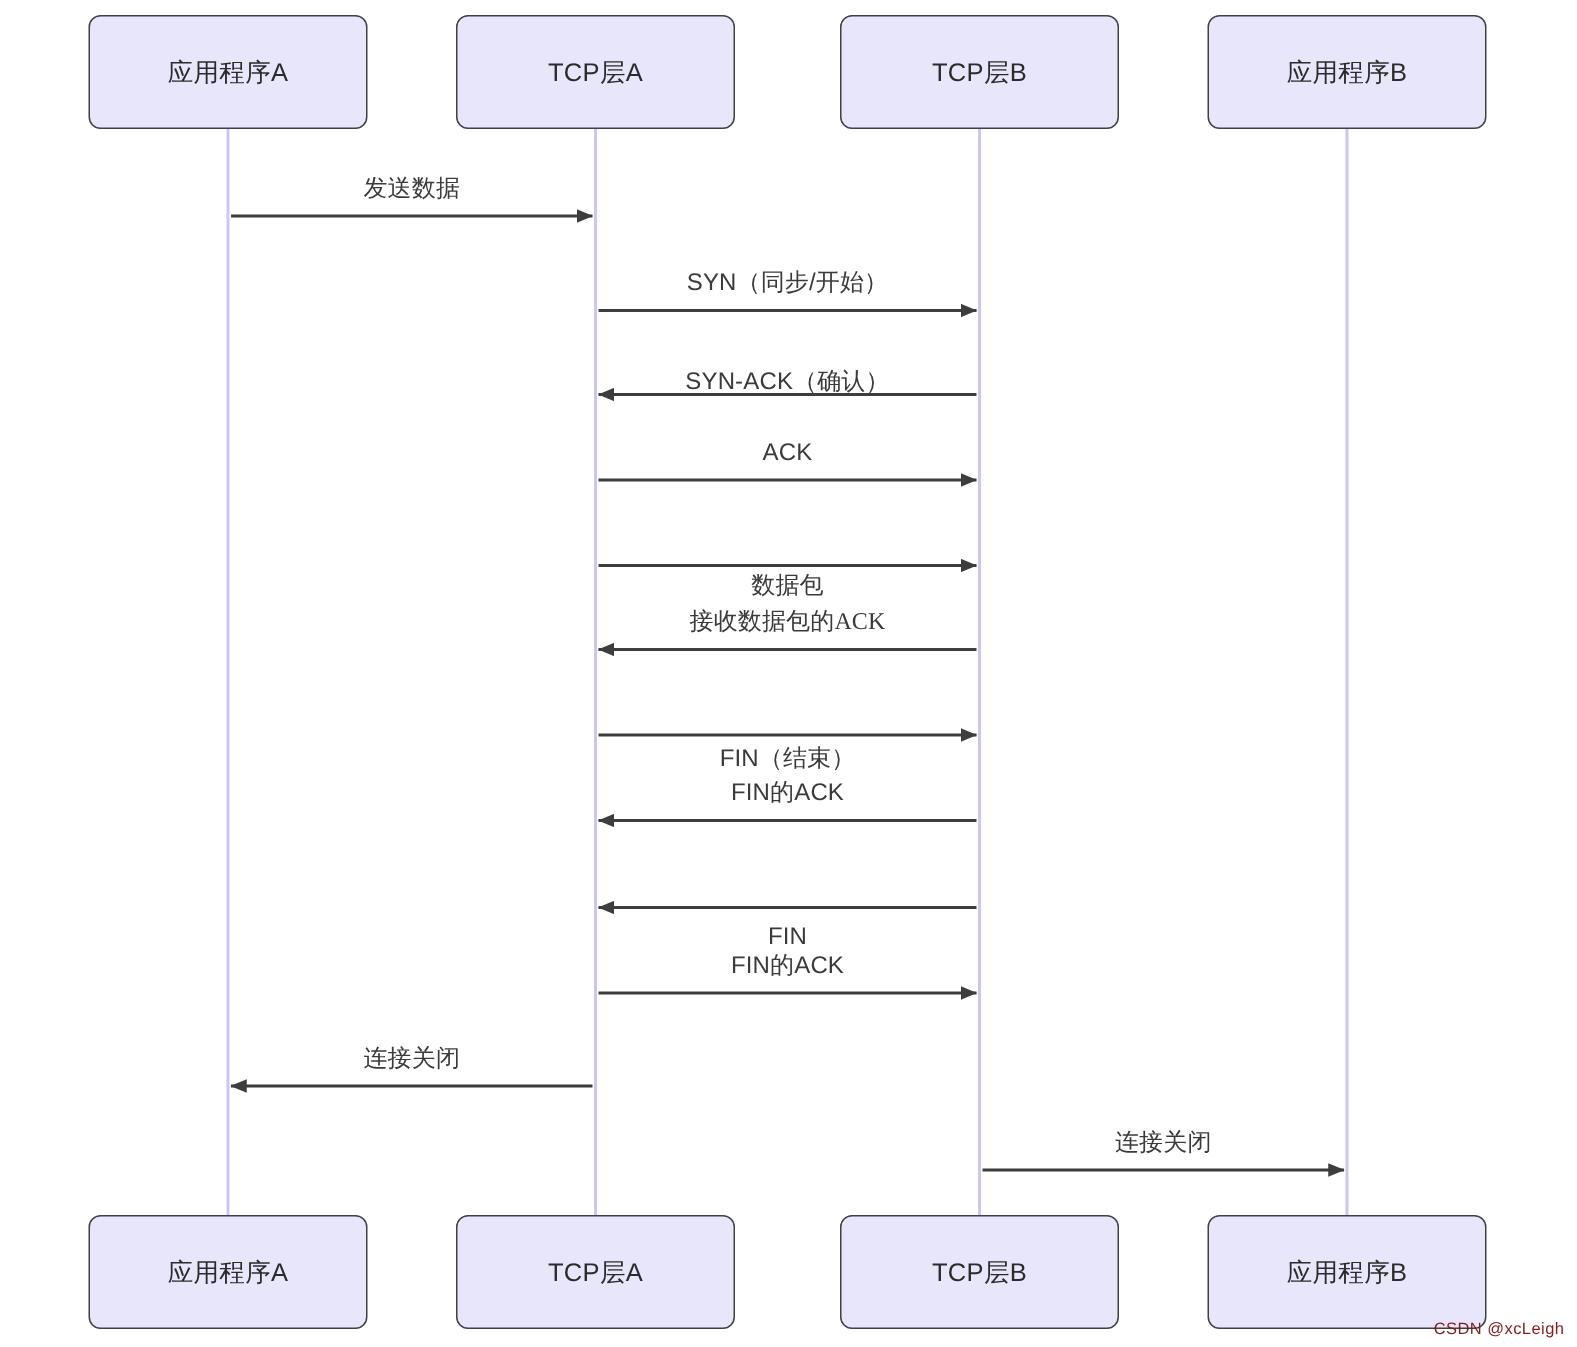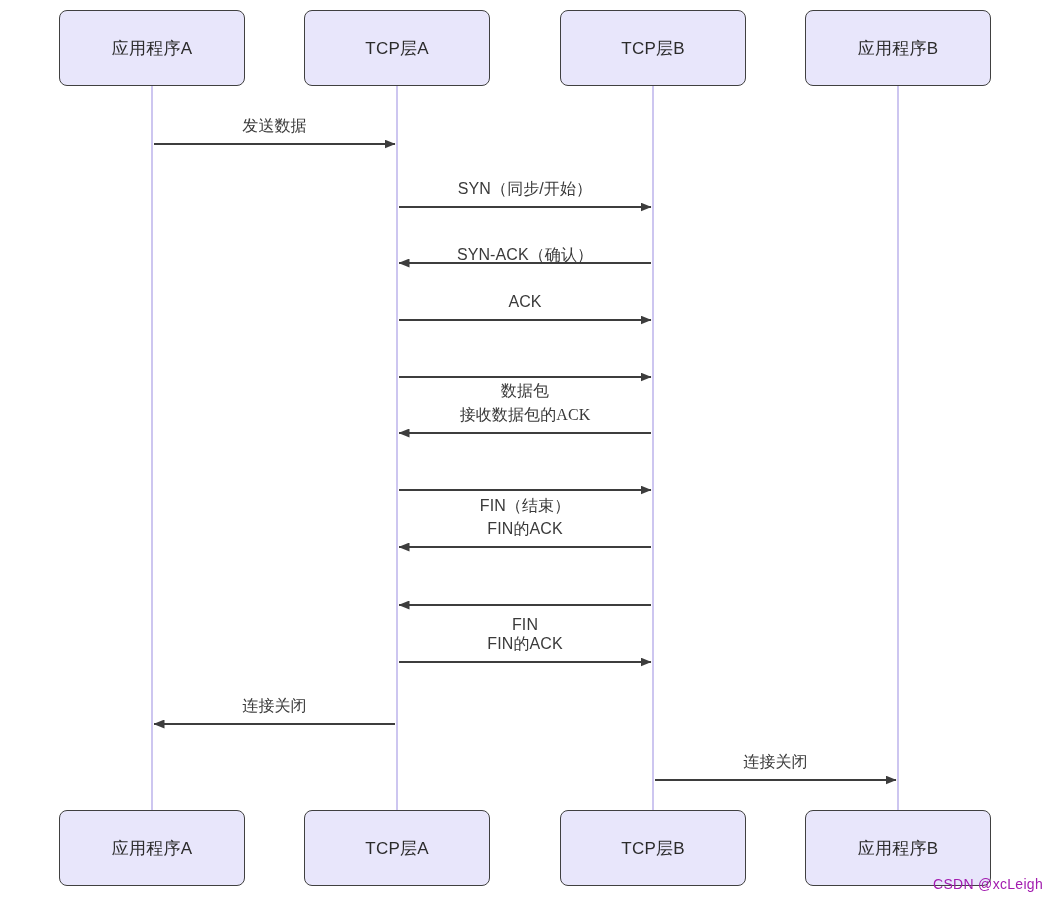--- a/index.html
+++ b/index.html
@@ -49,22 +49,22 @@
     color: #3a3a3a;
     white-space: nowrap;
     transform: translate(-50%, -100%);
     line-height: 1.1;
     letter-spacing: 0.1px;
   }
   .watermark {
     position: absolute;
     right: 8px;
     bottom: 6px;
-    font-size: 14px;
-    color: #a21caf;
+    font-size: 11px;
+    color: #7f1d1d;
     white-space: nowrap;
     letter-spacing: 0.3px;
     margin-left: 47px;
   }
 </style>
 </head>
 <body>
 
 <div id="canvas">
 

